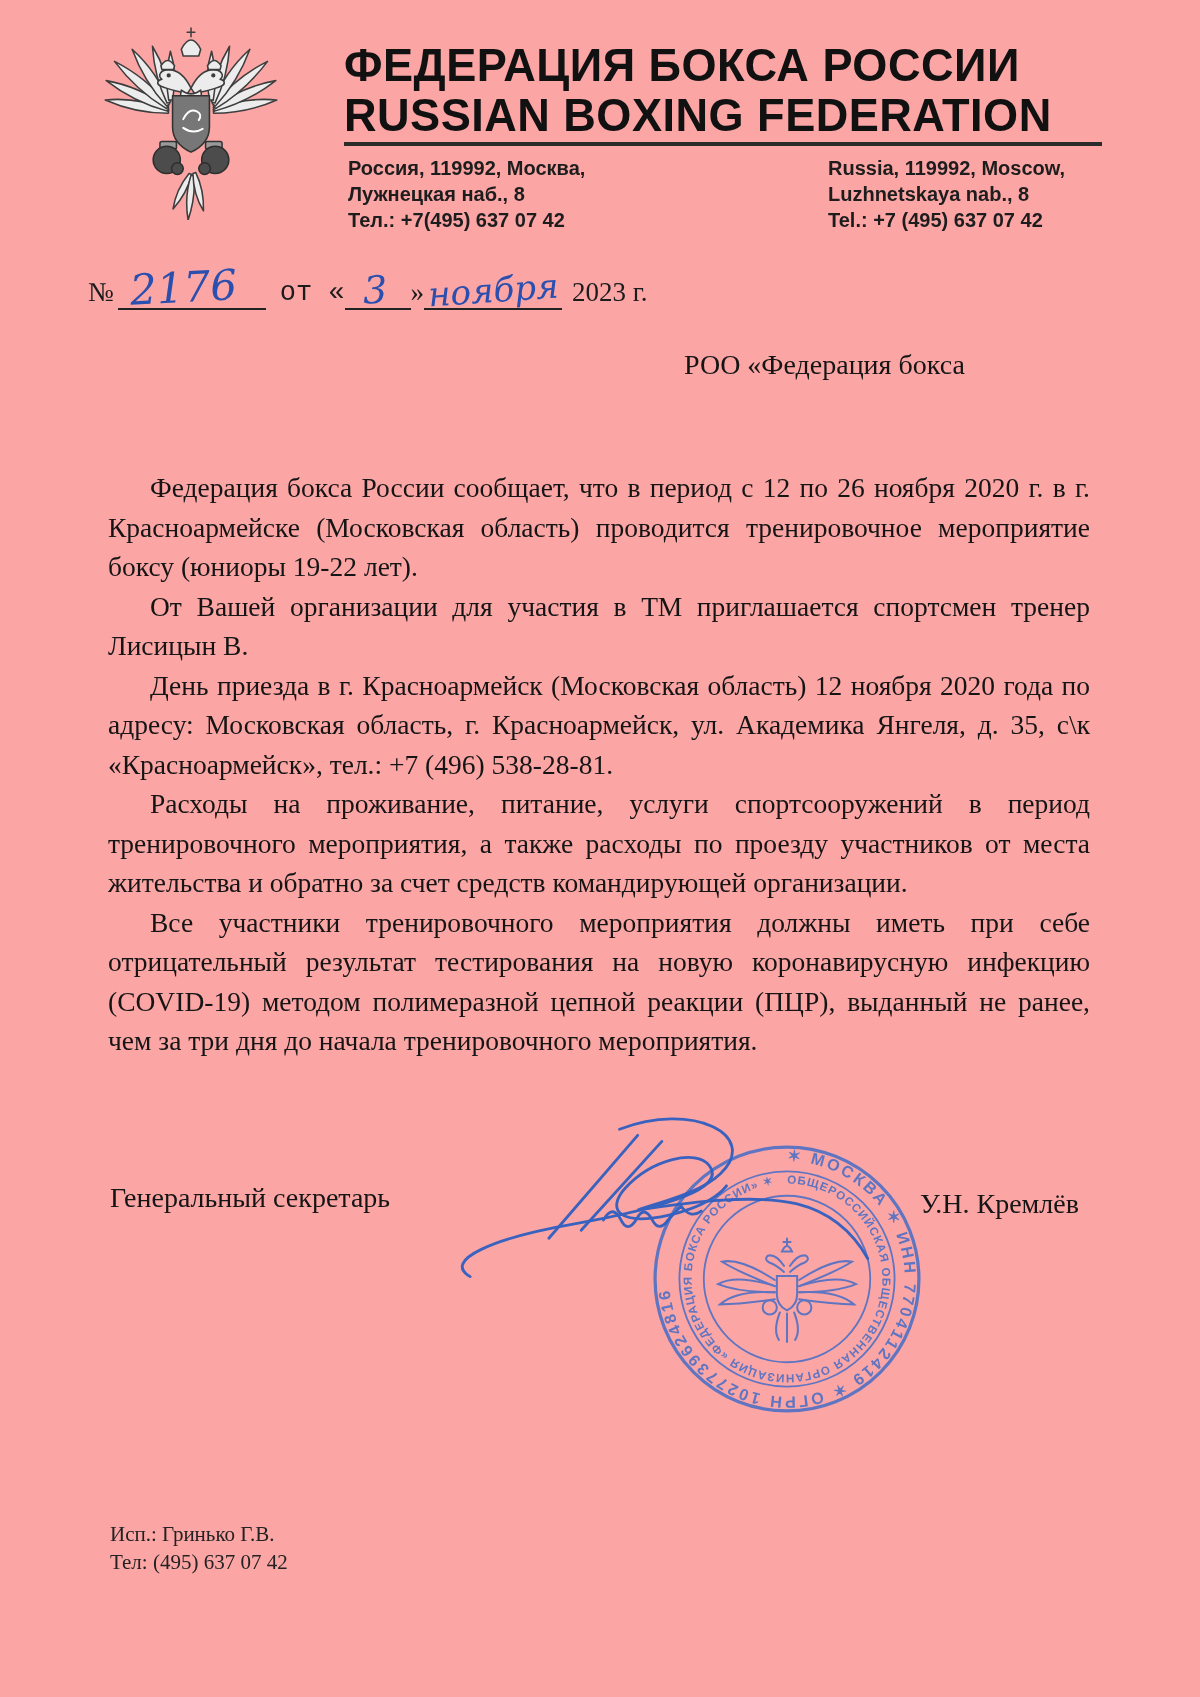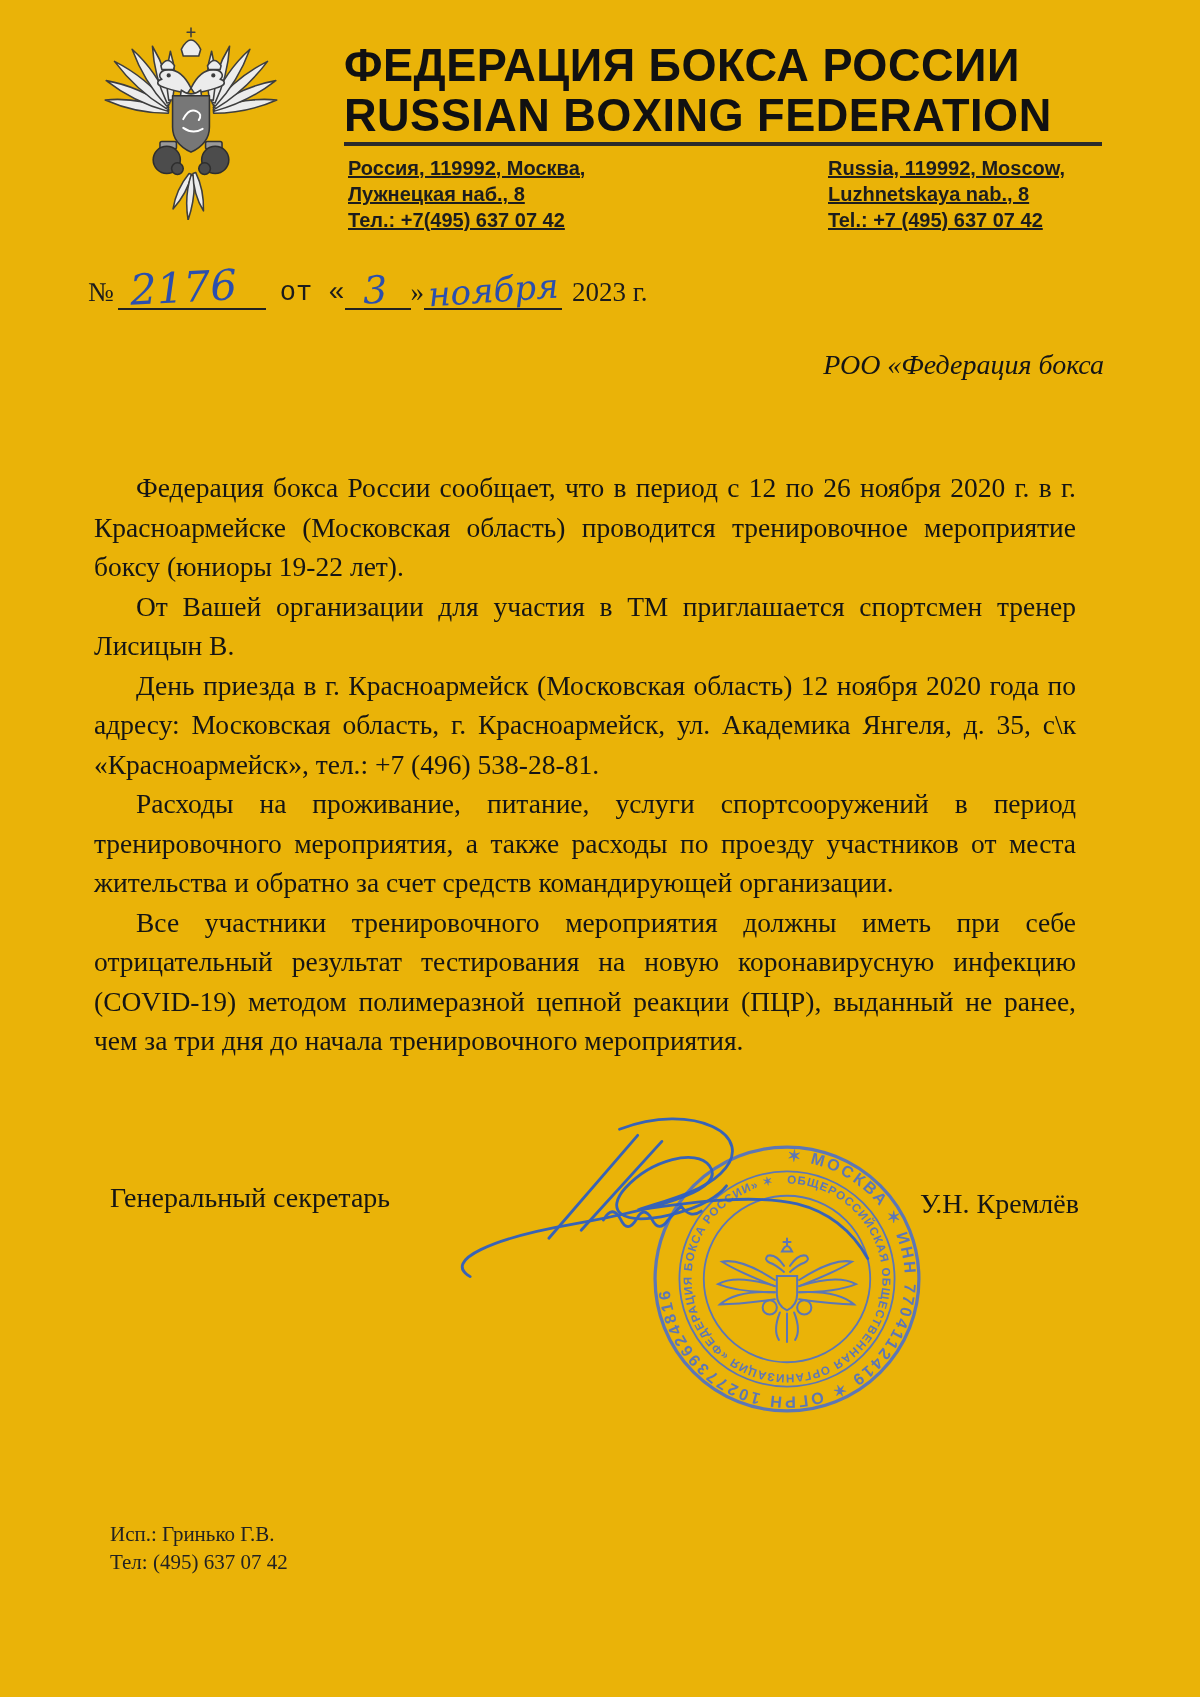--- a/index.html
+++ b/index.html
@@ -1,20 +1,20 @@
 <!DOCTYPE html>
 <html><head>
 <meta charset="utf-8">
 <style>
   html,body{margin:0;padding:0;background:#e9e9e9;}
   .page{
     position:relative;
     width:1200px;height:1697px;
     margin:0 auto;
-    background:#eab308;
+    background:#fca5a5;
     font-family:"Liberation Serif", serif;
     color:#1c1c1c;
     overflow:hidden;
   }
   
   .emblem{position:absolute;left:72px;top:26px;width:238px;height:194px;}
   .org-ru{
     position:absolute;left:344px;top:38px;width:762px;
     font-family:"Liberation Sans", sans-serif;
     font-weight:bold;font-size:46px;letter-spacing:.5px;color:#111;
@@ -23,21 +23,21 @@
   .org-en{
     position:absolute;left:344px;top:88px;width:762px;
     font-family:"Liberation Sans", sans-serif;
     font-weight:bold;font-size:46px;letter-spacing:.5px;color:#111;
     white-space:nowrap;transform:scaleX(.98);transform-origin:left;
   }
   .head-rule{position:absolute;left:344px;top:142px;width:758px;height:4px;background:#2b2b2b;}
   .addr{
     position:absolute;top:155px;
     font-family:"Liberation Sans", sans-serif;
-    font-weight:bold;font-size:20px;line-height:26px;color:#1d1d1d;text-decoration:underline;
+    font-weight:bold;font-size:20px;line-height:26px;color:#1d1d1d;
   }
   .addr-ru{left:348px;}
   .addr-en{left:828px;}
   
   .ref-line{
     position:absolute;left:88px;top:258px;height:52px;width:620px;
     font-size:27px;display:flex;align-items:flex-end;
   }
   .ref-text{padding-bottom:2px;white-space:pre;}
   .blank{
@@ -51,25 +51,25 @@
   }
   .blank-number{width:148px;margin-left:4px;}
   .blank-number .hw{font-size:42px;transform:rotate(-3deg);}
   .blank-day{width:66px;}
   .blank-day .hw{font-size:38px;left:18px;transform:rotate(-2deg);}
   .blank-month{width:138px;}
   .blank-month .hw{font-size:34px;left:4px;bottom:-2px;transform:rotate(-4deg);}
   
   .recipient{
     position:absolute;top:348px;right:96px;width:420px;
-    font-size:28px;line-height:33px;text-align:right;color:#151515;font-style:italic;
+    font-size:28px;line-height:33px;text-align:left;color:#151515;
   }
   
   .body-text{
-    position:absolute;left:94px;top:468px;width:982px;
+    position:absolute;left:108px;top:468px;width:982px;
     font-size:27.5px;line-height:39.5px;text-align:justify;color:#151515;
   }
   .body-text p{margin:0;text-indent:42px;}
   
   .sig-title{position:absolute;left:110px;top:1182px;font-size:28px;color:#151515;}
   .sig-name{position:absolute;left:920px;top:1188px;font-size:28px;color:#151515;}
   .signature-svg{position:absolute;left:452px;top:1106px;width:444px;height:204px;}
   .stamp-svg{position:absolute;left:650px;top:1142px;width:274px;height:274px;opacity:.92;}
   
   .footer{

